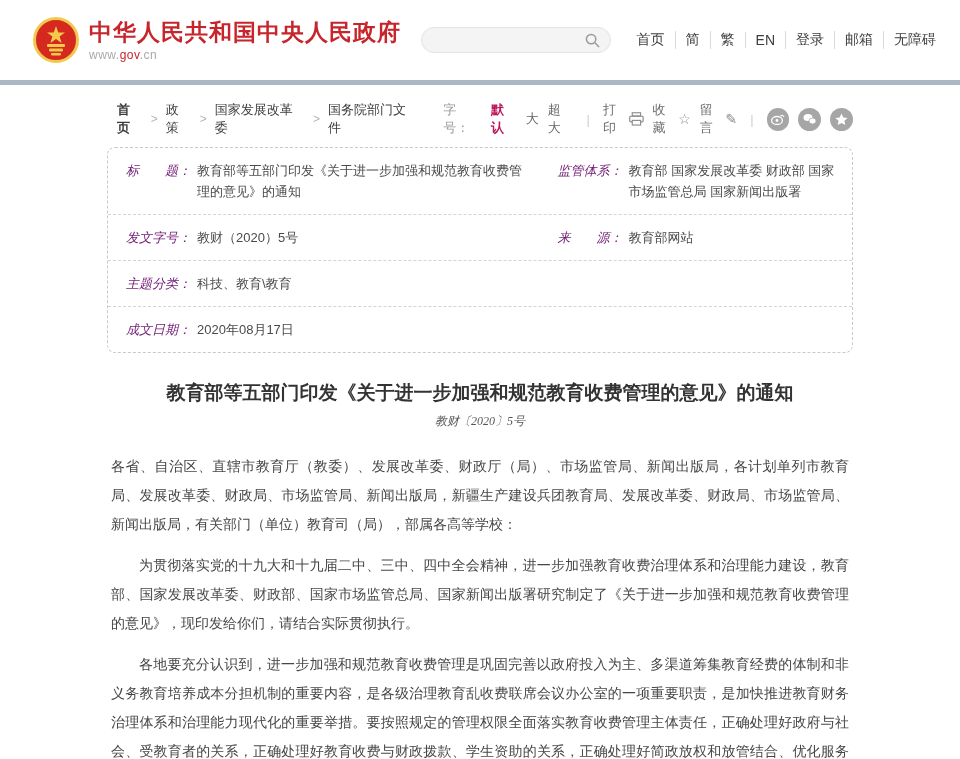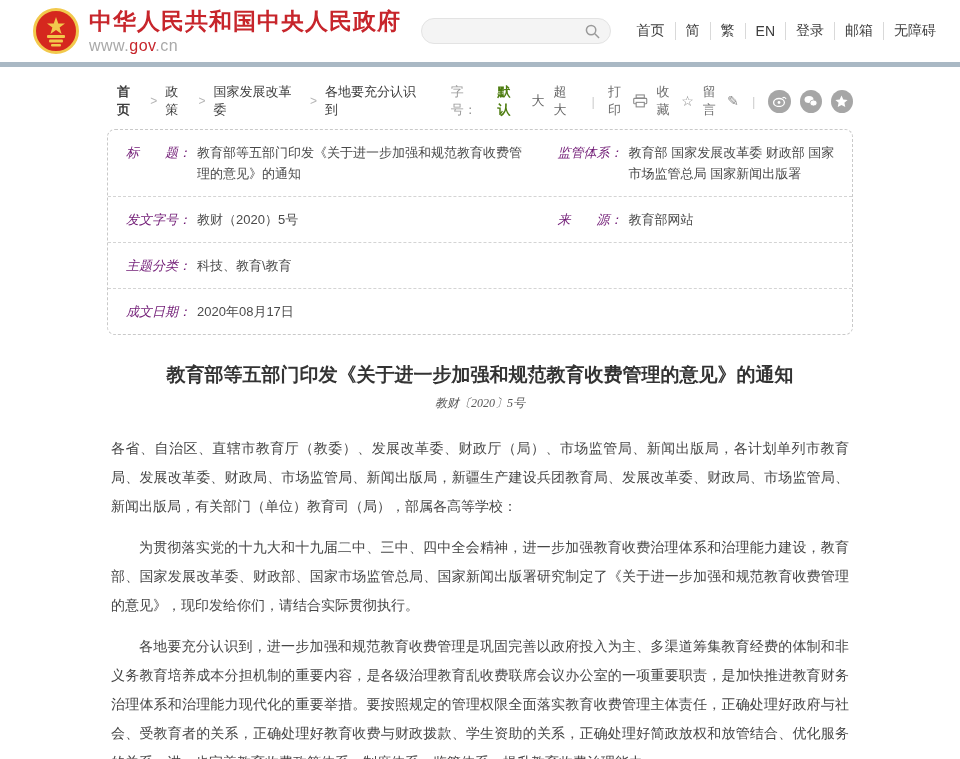--- a/index.html
+++ b/index.html
@@ -1,25 +1,25 @@
 <!DOCTYPE html>
 <html><head>
 <meta charset="utf-8">
 <style>
   * { margin:0; padding:0; box-sizing:border-box; }
   html,body { width:960px; background:#fff; font-family:"Liberation Sans","DejaVu Sans",sans-serif; color:#404040; }
 
   
-  .header { height:62px; display:flex; align-items:center; padding:0 14px 0 33px; background:#fff; }
+  .header { height:80px; display:flex; align-items:center; padding:0 14px 0 33px; background:#fff; }
   .brand { display:flex; align-items:center; gap:10px; }
   .emblem { width:46px; height:46px; border-radius:50%; background:#d5281e; border:3px solid #f2c94c; position:relative; flex:0 0 auto; }
   .emblem svg { position:absolute; left:0; top:0; }
   .brand-text { display:flex; flex-direction:column; justify-content:center; }
   .site-title { font-size:23px; font-weight:bold; color:#c7252b; letter-spacing:1px; line-height:26px; }
-  .site-url { font-size:16px; color:#a9a9a9; margin-top:3px; letter-spacing:0.5px; }
+  .site-url { font-size:12px; color:#a9a9a9; margin-top:3px; letter-spacing:0.5px; }
   .site-url .hl { color:#c7252b; }
   .header-right { margin-left:auto; display:flex; align-items:center; gap:16px; }
   .search-box { width:190px; height:26px; background:#f4f4f4; border:1px solid #e3e3e3; border-radius:13px; display:flex; align-items:center; padding:0 10px; }
   .search-box input { flex:1; border:none; outline:none; background:transparent; font-size:12px; color:#666; min-width:0; }
   .search-icon { width:15px; height:15px; flex:0 0 auto; }
   .top-nav { display:flex; align-items:center; font-size:14px; color:#3d3d3d; white-space:nowrap; }
   .top-nav a { color:#3d3d3d; text-decoration:none; padding:0 10px; cursor:pointer; }
   .top-nav a + a { border-left:1px solid #d9d9d9; }
 
   .divider-band { height:5px; background:#a9b8c4; }
@@ -28,21 +28,21 @@
   .content { width:746px; margin:0 auto; }
 
   
   .crumb-row { display:flex; align-items:center; padding:16px 0 10px 10px; font-size:13px; }
   .breadcrumb { display:flex; align-items:center; gap:8px; color:#3c3c3c; }
   .breadcrumb .bc-item { cursor:pointer; }
   .breadcrumb .bc-first { font-weight:bold; }
   .breadcrumb .bc-sep { color:#b5b5b5; font-size:12px; }
   .tools { margin-left:auto; display:flex; align-items:center; gap:9px; color:#7d7d7d; font-size:13px; }
   .tools .lbl { color:#9a9a9a;margin-left:25px; }
-  .fs-default { color:#4d7c0f; font-weight:bold; cursor:pointer; }
+  .fs-default { color:#be185d; font-weight:bold; cursor:pointer; }
   .fs-opt { color:#666; cursor:pointer; }
   .vsep { color:#cfcfcf; padding:0 4px; }
   .tool-item { display:flex; align-items:center; color:#6e6e6e; cursor:pointer; }
   .tool-glyph { font-size:14px; color:#8a8a8a; }
   .share-circle { width:23px; height:23px; border-radius:50%; background:#a6a6a6; display:flex; align-items:center; justify-content:center; cursor:pointer; }
 
   
   .meta-table { border:1px dashed #c9c9c9; border-radius:8px; font-size:13px; overflow:hidden; }
   .meta-row { display:flex; border-bottom:1px dashed #d4d4d4; }
   .meta-row:last-child { border-bottom:none; }
@@ -103,21 +103,21 @@
 <div class="content">
 
   <div class="crumb-row">
     <div class="breadcrumb">
       <span class="bc-item bc-first">首页</span>
       <span class="bc-sep">&gt;</span>
       <span class="bc-item">政策</span>
       <span class="bc-sep">&gt;</span>
       <span class="bc-item">国家发展改革委</span>
       <span class="bc-sep">&gt;</span>
-      <span class="bc-item">各地要充分认识到</span>
+      <span class="bc-item">国务院部门文件</span>
     </div>
     <div class="tools">
       <span class="lbl">字号：</span>
       <span class="fs-default">默认</span>
       <span class="fs-opt">大</span>
       <span class="fs-opt">超大</span>
       <span class="vsep">|</span>
       <span class="tool-item">
         <span>打印</span>
         <svg width="15" height="14" viewBox="0 0 16 15">

